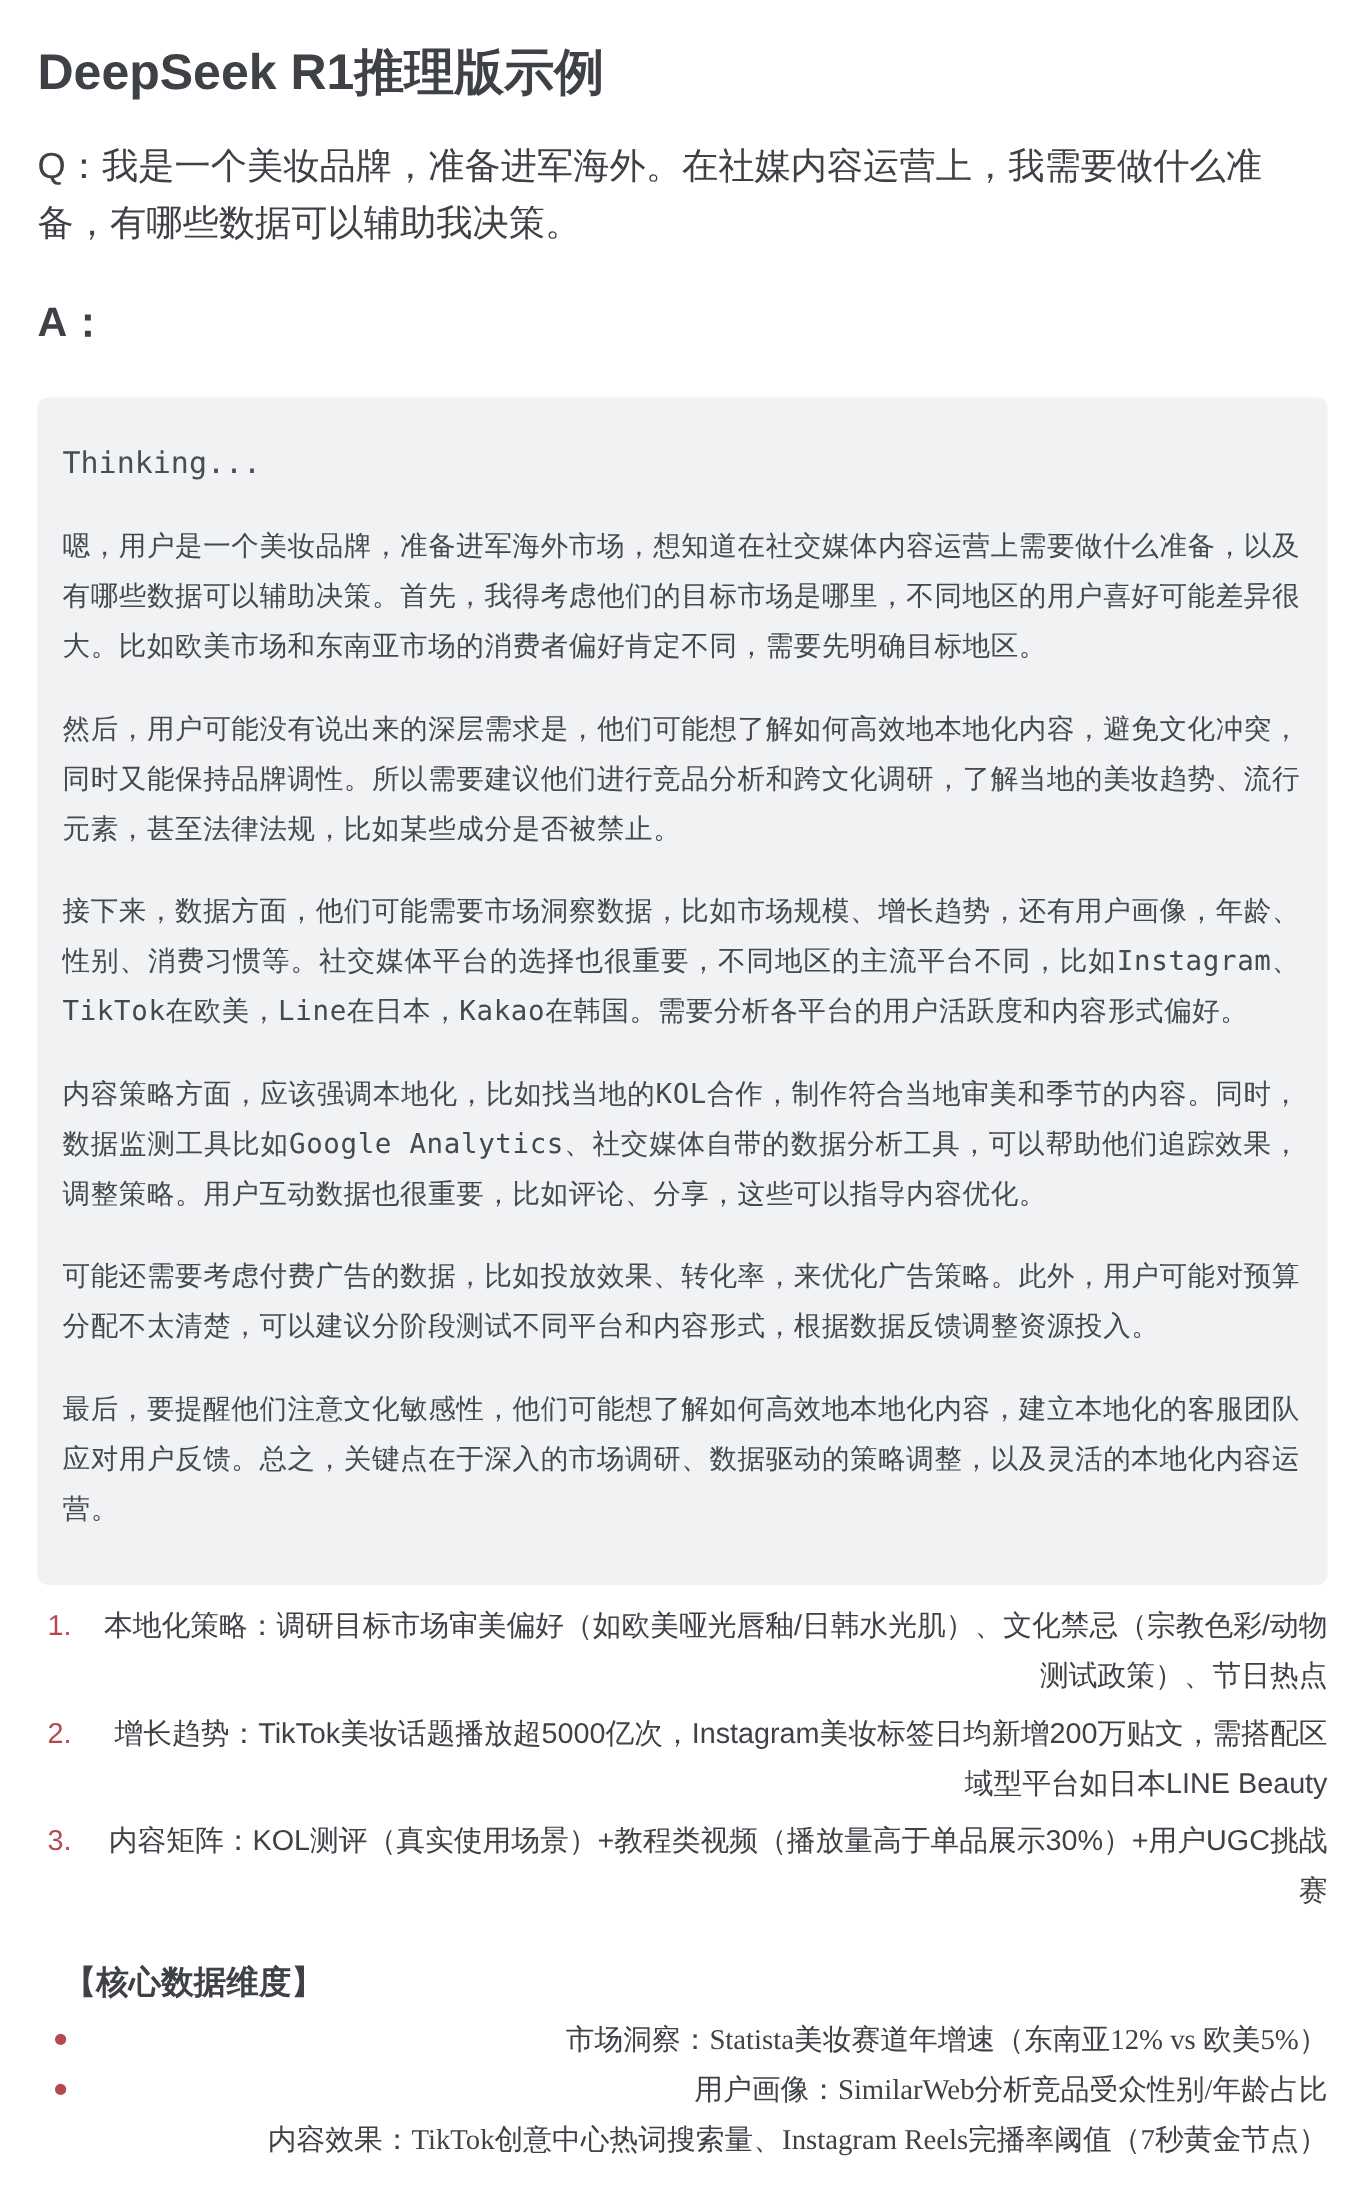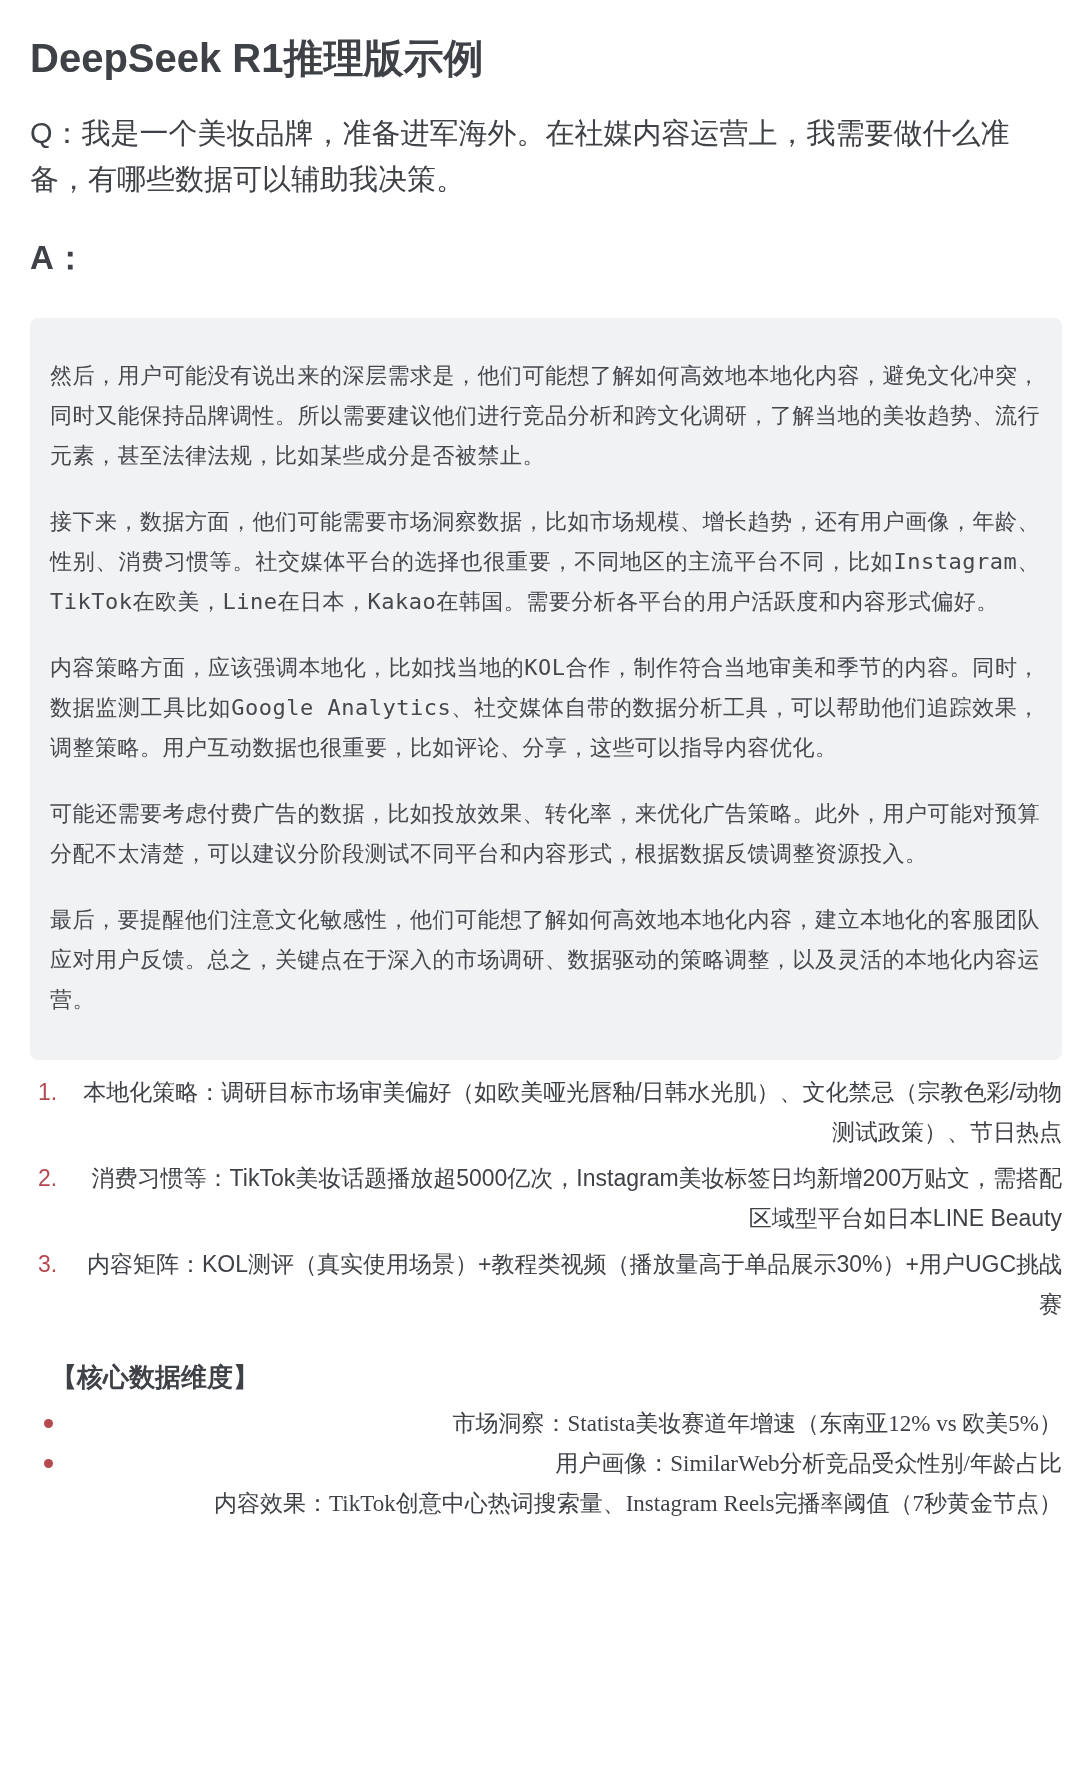--- a/index.html
+++ b/index.html
@@ -111,36 +111,38 @@
 
 <div class="page">
 
   <h1 class="title">DeepSeek R1推理版示例</h1>
 
   <p class="question"><span>Q：</span><span>我是一个美妆品牌，准备进军海外。在社媒内容运营上，我需要做什么准备，有哪些数据可以辅助我决策。</span></p>
 
   <div class="answer-label">A：</div>
 
   <div class="thinking-box">
+    <div class="thinking-status">Thinking...</div>
+    <p class="tp">嗯，用户是一个美妆品牌，准备进军海外市场，想知道在社交媒体内容运营上需要做什么准备，以及有哪些数据可以辅助决策。首先，我得考虑他们的目标市场是哪里，不同地区的用户喜好可能差异很大。比如欧美市场和东南亚市场的消费者偏好肯定不同，需要先明确目标地区。</p>
     <p class="tp">然后，用户可能没有说出来的深层需求是，他们可能想了解如何高效地本地化内容，避免文化冲突，同时又能保持品牌调性。所以需要建议他们进行竞品分析和跨文化调研，了解当地的美妆趋势、流行元素，甚至法律法规，比如某些成分是否被禁止。</p>
     <p class="tp">接下来，数据方面，他们可能需要市场洞察数据，比如市场规模、增长趋势，还有用户画像，年龄、性别、消费习惯等。社交媒体平台的选择也很重要，不同地区的主流平台不同，比如Instagram、TikTok在欧美，Line在日本，Kakao在韩国。需要分析各平台的用户活跃度和内容形式偏好。</p>
     <p class="tp">内容策略方面，应该强调本地化，比如找当地的KOL合作，制作符合当地审美和季节的内容。同时，数据监测工具比如Google Analytics、社交媒体自带的数据分析工具，可以帮助他们追踪效果，调整策略。用户互动数据也很重要，比如评论、分享，这些可以指导内容优化。</p>
     <p class="tp">可能还需要考虑付费广告的数据，比如投放效果、转化率，来优化广告策略。此外，用户可能对预算分配不太清楚，可以建议分阶段测试不同平台和内容形式，根据数据反馈调整资源投入。</p>
     <p class="tp">最后，要提醒他们注意文化敏感性，他们可能想了解如何高效地本地化内容，建立本地化的客服团队应对用户反馈。总之，关键点在于深入的市场调研、数据驱动的策略调整，以及灵活的本地化内容运营。</p>
   </div>
 
 
   <ol class="num-list">
     <li>
       <span class="num">1.</span>
       <span class="itxt">本地化策略：调研目标市场审美偏好（如欧美哑光唇釉/日韩水光肌）、文化禁忌（宗教色彩/动物测试政策）、节日热点</span>
     </li>
     <li>
       <span class="num">2.</span>
-      <span class="itxt">消费习惯等：TikTok美妆话题播放超5000亿次，Instagram美妆标签日均新增200万贴文，需搭配区域型平台如日本LINE Beauty</span>
+      <span class="itxt">增长趋势：TikTok美妆话题播放超5000亿次，Instagram美妆标签日均新增200万贴文，需搭配区域型平台如日本LINE Beauty</span>
     </li>
     <li>
       <span class="num">3.</span>
       <span class="itxt">内容矩阵：KOL测评（真实使用场景）+教程类视频（播放量高于单品展示30%）+用户UGC挑战赛</span>
     </li>
   </ol>
 
   <div class="section-heading metrics">【核心数据维度】</div>
 
   <ul class="dot-list">

